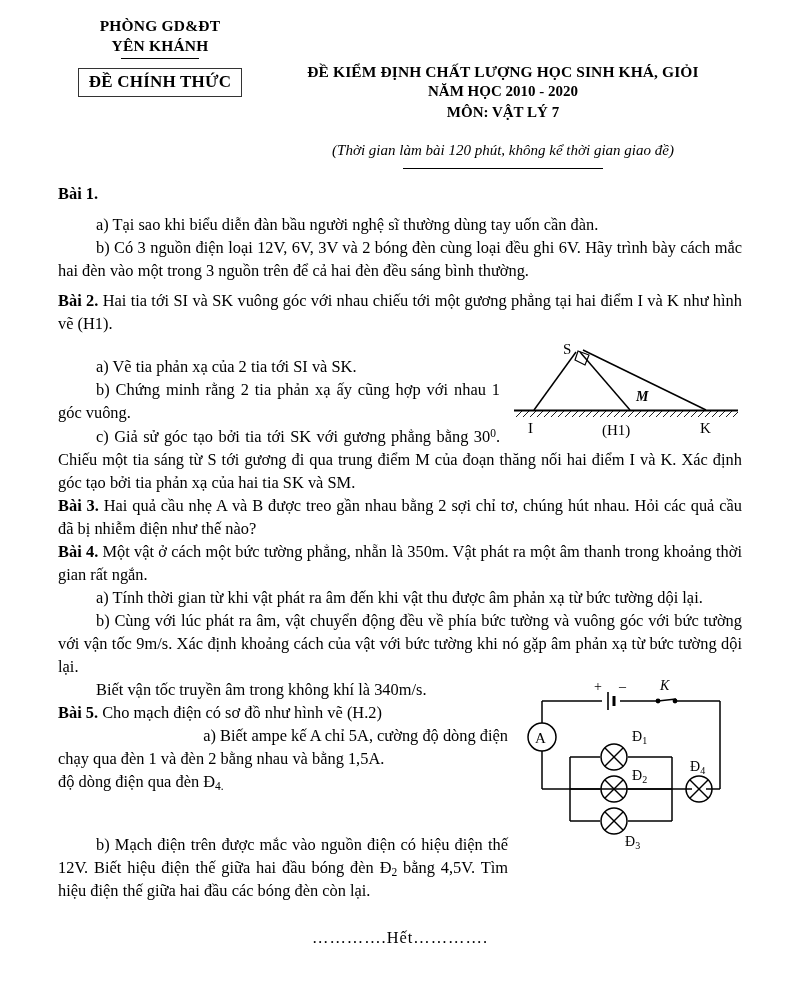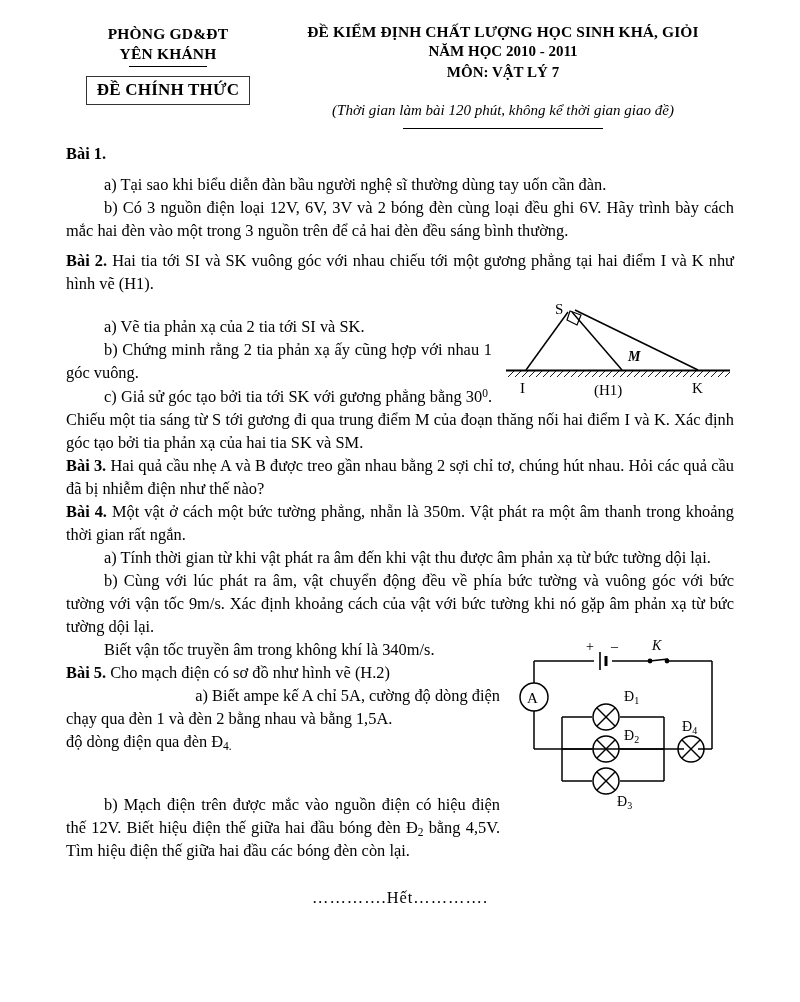--- a/index.html
+++ b/index.html
@@ -6,21 +6,21 @@
   html, body { margin: 0; padding: 0; }
   body {
     width: 800px;
     height: 1002px;
     background: #ffffff;
     font-family: "Liberation Serif", "DejaVu Serif", serif;
     color: #000000;
     position: relative;
     overflow: hidden;
   }
-  .page { position: relative; width: 800px; height: 1002px; padding: 8px; }
+  .page { position: relative; width: 800px; height: 1002px; padding: 0; }
 
   
   .header {
     display: flex;
     align-items: flex-start;
     padding: 14px 60px 0 60px;
   }
   .hdr-left {
     width: 200px;
     text-align: center;
@@ -49,20 +49,21 @@
   .hdr-right {
     flex: 1;
     text-align: center;
     padding-left: 6px;
   }
   .hdr-right .t1 {
     font-weight: bold;
     font-size: 15.5px;
     line-height: 1.3;
     letter-spacing: .1px;
+    margin-top: 48px;
   }
   .hdr-right .t2 {
     font-weight: bold;
     font-size: 15px;
     line-height: 1.32;
   }
   .hdr-right .t3 {
     font-weight: bold;
     font-size: 15px;
     line-height: 1.34;
@@ -132,21 +133,21 @@
 
   <div class="header">
     <div class="hdr-left">
       <div class="org">PHÒNG GD&amp;ĐT</div>
       <div class="org">YÊN KHÁNH</div>
       <div class="rule"></div>
       <div class="official-box">ĐỀ CHÍNH THỨC</div>
     </div>
     <div class="hdr-right">
       <div class="t1">ĐỀ KIỂM ĐỊNH CHẤT LƯỢNG HỌC SINH KHÁ, GIỎI</div>
-      <div class="t2">NĂM HỌC 2010 - 2011</div>
+      <div class="t2">NĂM HỌC 2010 - 2020</div>
       <div class="t3">MÔN: VẬT LÝ 7</div>
       <div class="t4">(Thời gian làm bài 120 phút, không kể thời gian giao đề)</div>
       <div class="hdr-rule2"></div>
     </div>
   </div>
 
   <div class="content">
 
     <p class="p" style="margin-top:14px">
       <span class="bold">Bài 1.</span>

